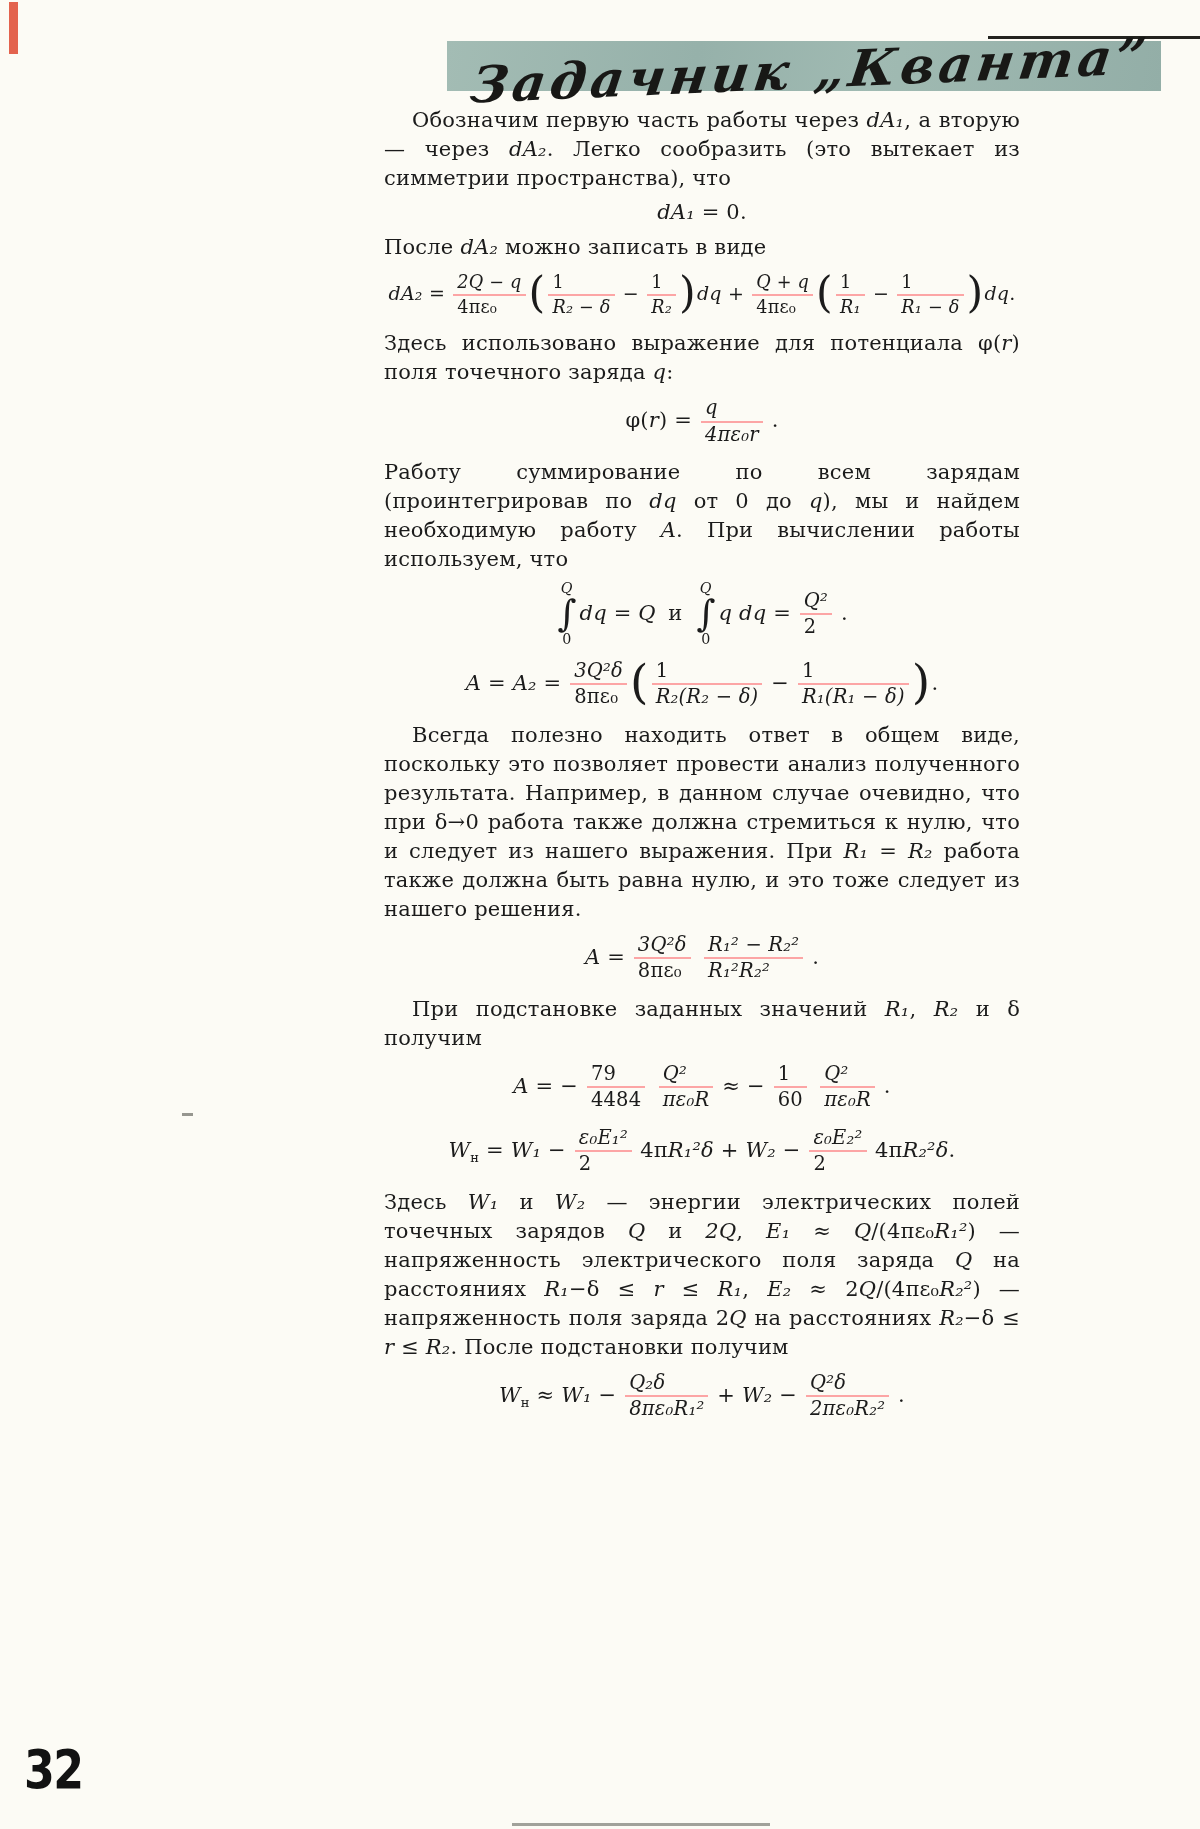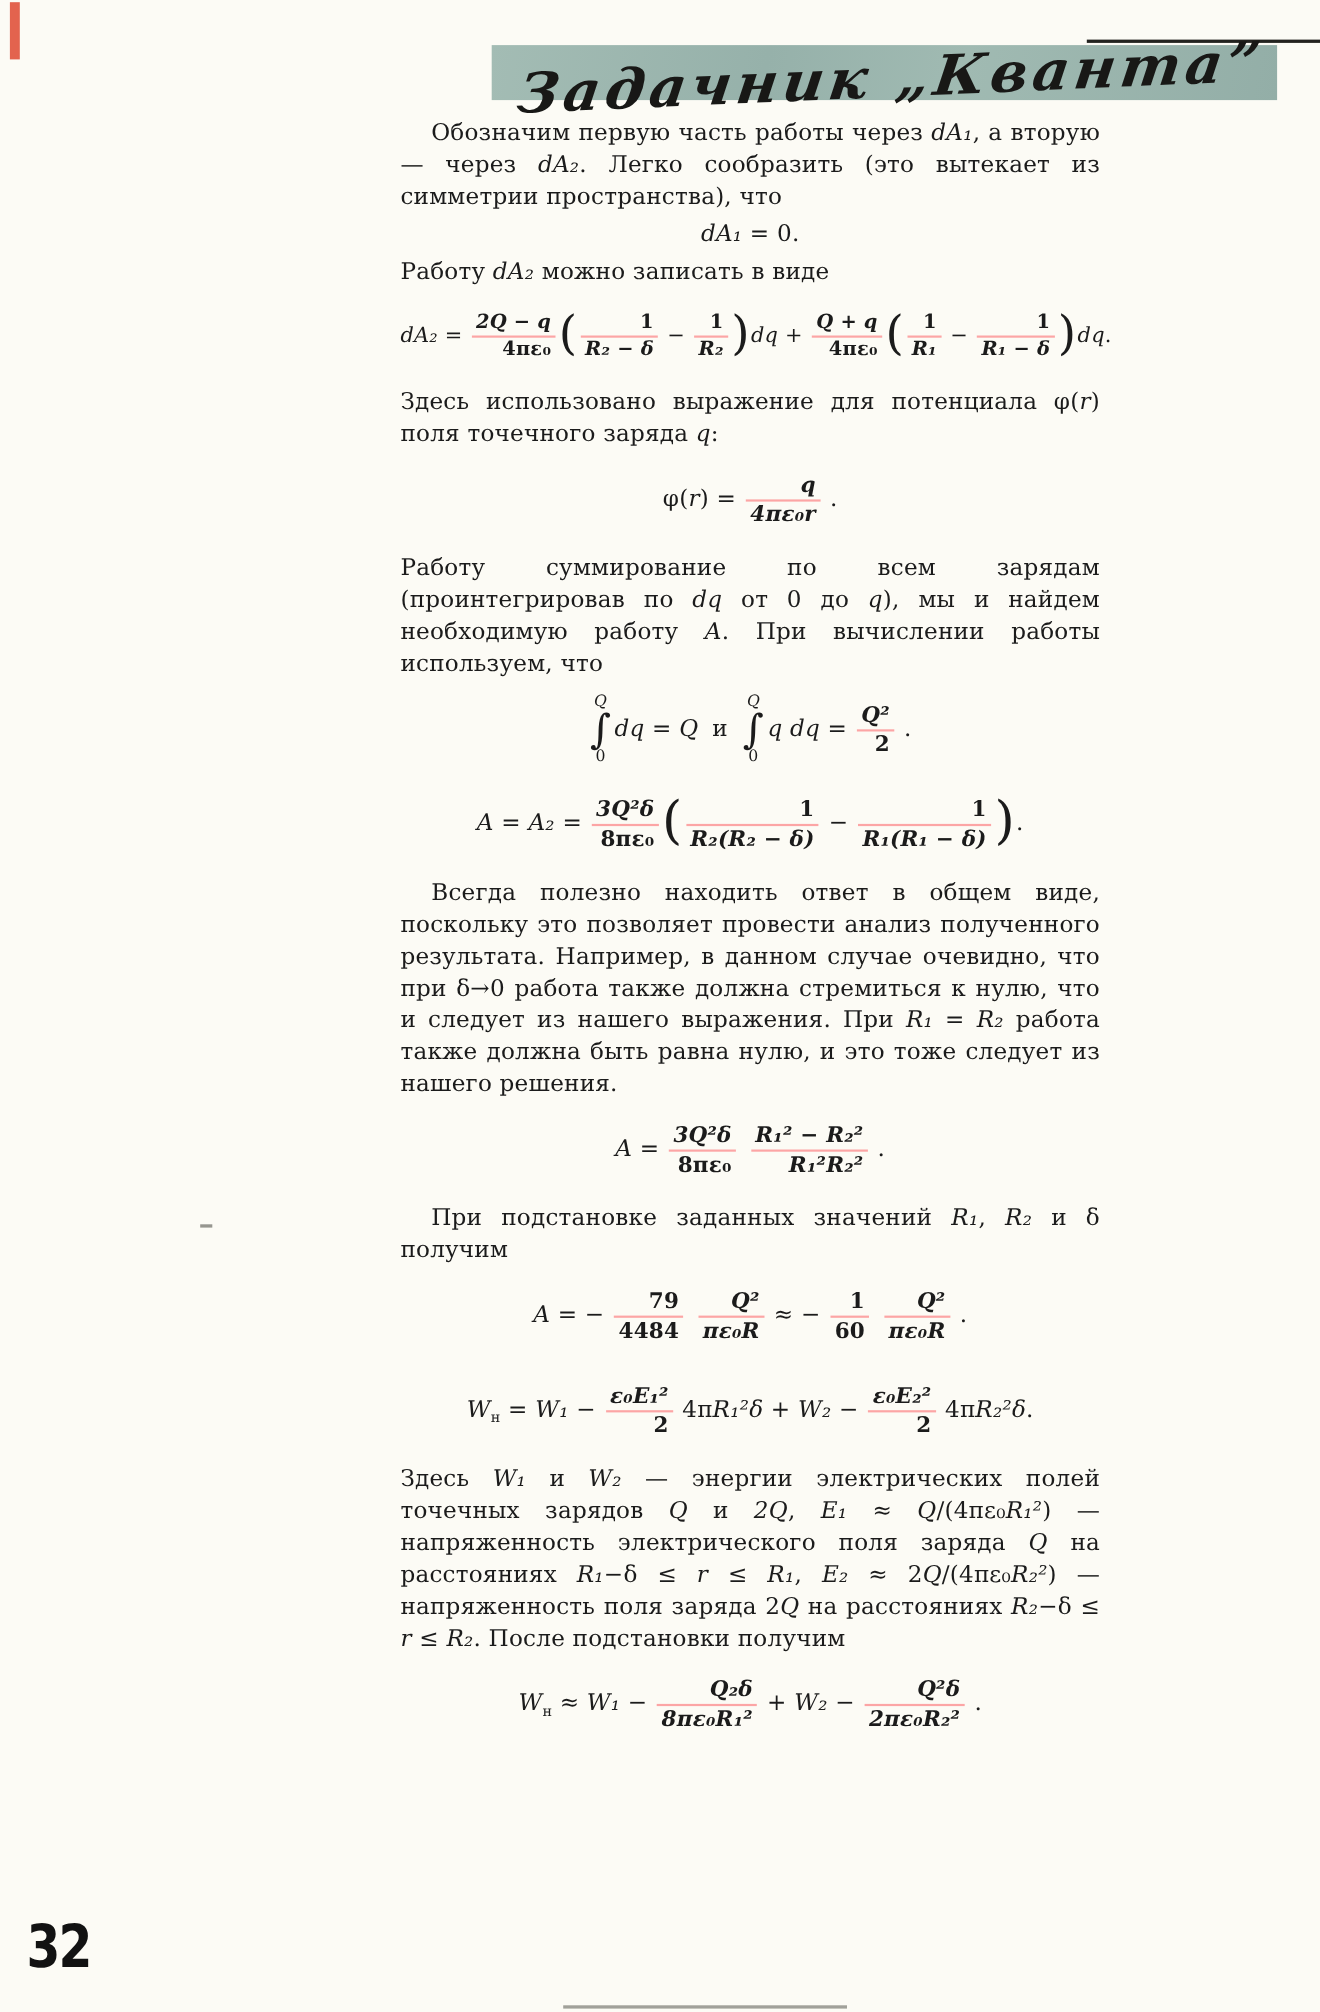--- a/index.html
+++ b/index.html
@@ -21,30 +21,30 @@
   .banner-script{position:absolute;left:452px;top:4px;width:712px;height:96px;
     display:flex;align-items:flex-end;justify-content:center;
     font-family:"DejaVu Serif","Liberation Serif",serif;
     font-style:italic;font-weight:bold;font-size:50px;color:#181816;
     letter-spacing:4px;white-space:nowrap;
     transform:rotate(-2.5deg) skewX(-10deg) scaleX(1.04);
     transform-origin:50% 80%;
     padding-bottom:10px;}
 
   
-  .article{position:absolute;left:364px;top:106px;width:636px;
+  .article{position:absolute;left:384px;top:106px;width:636px;
     font-size:21px;line-height:29px;text-align:justify;letter-spacing:.2px;}
   .para{margin:0;}
   .para.indent{text-indent:28px;}
   .mv{font-style:italic;}
 
   
   .formula{text-align:center;margin:7px 0 9px;white-space:nowrap;line-height:1.15;font-size:21px;}
   .formula.small{font-size:19px;}
-  .frac{display:inline-block;vertical-align:middle;text-align:right;margin:15px 2px;font-weight:bold;}
+  .frac{display:inline-block;vertical-align:middle;text-align:left;margin:4px 2px;}
   .frac .num{display:block;font-size:.93em;line-height:1.05;padding:0 4px 2px;}
   .frac .den{display:block;font-size:.93em;line-height:1.05;padding:2px 4px 0;border-top:2px solid #fca5a5;}
   .bigp{display:inline-block;font-size:2.25em;font-weight:400;vertical-align:middle;
     position:relative;top:-.05em;line-height:.8;margin:0 1px;}
   .intwrap{display:inline-flex;flex-direction:column;align-items:center;vertical-align:middle;
     line-height:1;margin:0 3px 0 1px;}
   .intwrap .ilim{font-size:.68em;line-height:1.1;}
   .intwrap .intglyph{font-size:1.75em;line-height:.95;}
   sub.msub{font-size:.62em;line-height:0;}
 
@@ -61,21 +61,21 @@
 
   <div class="red-mark"></div>
   <div class="top-right-line"></div>
 
   <div class="banner"></div>
   <div class="banner-script">Задачник „Кванта”</div>
 
   <div class="article">
     <p class="para indent"><span>Обозначим первую часть работы через </span><span class="mv">dA₁</span><span>, а вторую — через </span><span class="mv">dA₂</span><span>. Легко сообразить (это вытекает из симметрии пространства), что</span></p>
     <div class="formula"><span class="mv">dA₁</span><span> = 0.</span></div>
-    <p class="para"><span>Работу </span><span class="mv">dA₂</span><span> можно записать в виде</span></p>
+    <p class="para"><span>После </span><span class="mv">dA₂</span><span> можно записать в виде</span></p>
     <div class="formula small"><span class="mv">dA₂</span><span> = </span><span class="frac"><span class="num mv">2Q − q</span><span class="den">4πε₀</span></span><span class="bigp">(</span><span class="frac"><span class="num">1</span><span class="den mv">R₂ − δ</span></span><span> − </span><span class="frac"><span class="num">1</span><span class="den mv">R₂</span></span><span class="bigp">)</span><span class="mv">dq</span><span> + </span><span class="frac"><span class="num mv">Q + q</span><span class="den">4πε₀</span></span><span class="bigp">(</span><span class="frac"><span class="num">1</span><span class="den mv">R₁</span></span><span> − </span><span class="frac"><span class="num">1</span><span class="den mv">R₁ − δ</span></span><span class="bigp">)</span><span class="mv">dq</span><span>.</span></div>
     <p class="para"><span>Здесь использовано выражение для потенциала φ(</span><span class="mv">r</span><span>) поля точечного заряда </span><span class="mv">q</span><span>:</span></p>
     <div class="formula"><span>φ(</span><span class="mv">r</span><span>) = </span><span class="frac"><span class="num mv">q</span><span class="den mv">4πε₀r</span></span><span> .</span></div>
     <p class="para"><span>Работу суммирование по всем зарядам (проинтегрировав по </span><span class="mv">dq</span><span> от 0 до </span><span class="mv">q</span><span>), мы и найдем необходимую работу </span><span class="mv">A</span><span>. При вычислении работы используем, что</span></p>
     <div class="formula"><span class="intwrap">
           <span class="ilim mv">Q</span>
           <span class="intglyph">∫</span>
           <span class="ilim">0</span>
         </span><span class="mv">dq</span><span> = </span><span class="mv">Q</span><span style="display: inline-block; width: 0.6em;"></span><span>и</span><span style="display: inline-block; width: 0.6em;"></span><span class="intwrap">
           <span class="ilim mv">Q</span>

